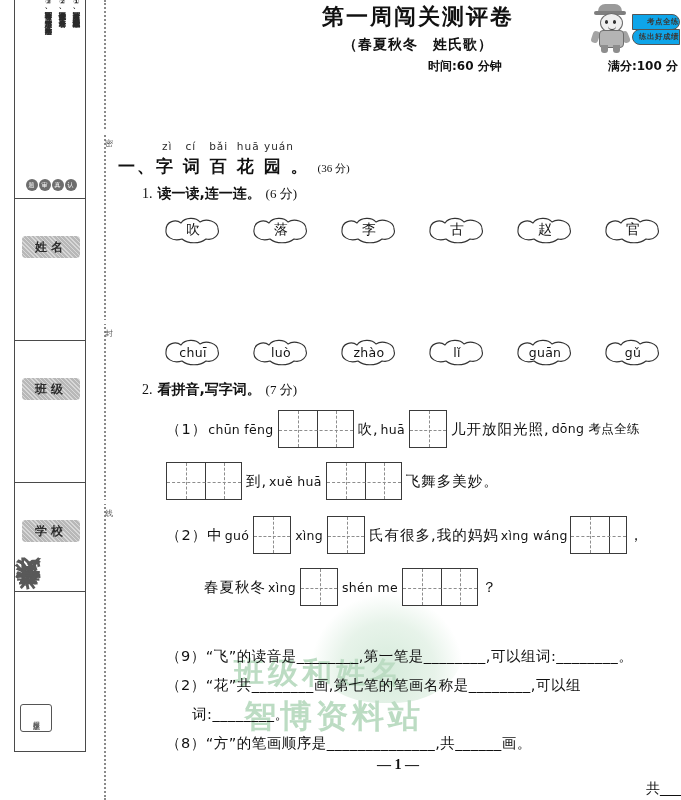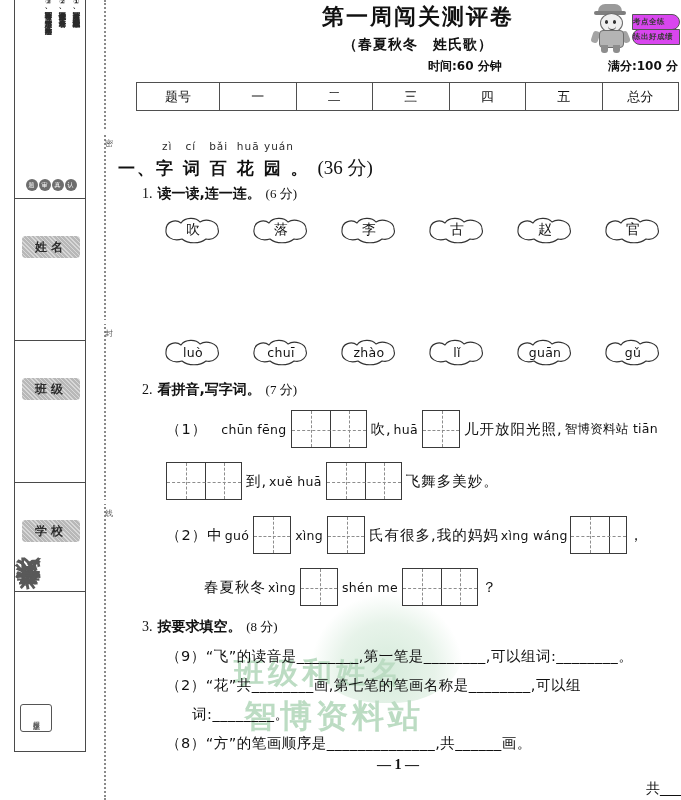--- a/index.html
+++ b/index.html
@@ -300,23 +300,23 @@
     position: absolute;
     left: 42px; top: 12px;
     width: 46px; height: 14px;
     border: 1.1px solid #555;
     border-radius: 0 10px 10px 0;
     font-family: "DejaVu Sans", sans-serif;
     font-size: 7.5px;
     font-weight: 700;
     color: #3a3a3a;
     line-height: 13px;
-    text-align: left;
+    text-align: right;
     letter-spacing: 0.5px;
-    background: #d946ef;
+    background: #0ea5e9;
   }
   #mascot .m-ribbon.two {
     top: 27px;
     border-radius: 10px 0 0 10px;
   }
 
   
   #timescore {
     position: absolute;
     left: 310px;
@@ -368,21 +368,21 @@
     top: 155px;
     font-family: "DejaVu Sans", sans-serif;
     font-size: 17px;
     font-weight: 700;
     color: #111;
     letter-spacing: 2px;
     white-space: nowrap;
   }
   #sec1-heading .pts {
     font-family: "Liberation Serif", serif;
-    font-size: 19px;
+    font-size: 11px;
     font-weight: 400;
     letter-spacing: 0;
   }
 
   .q-label {
     position: absolute;
     font-family: "DejaVu Sans", sans-serif;
     font-size: 14px;
     font-weight: 700;
     color: #111;
@@ -568,29 +568,20 @@
       <div class="m-ribbon two">练出好成绩</div>
     </div>
 
     <div id="timescore">
       <span>时间:60 分钟</span>
       <span>满分:100 分</span>
     </div>
 
     <table id="scoretable">
       <tbody>
-        <tr>
-          <td class="hcell">题号</td>
-          <td>一</td>
-          <td>二</td>
-          <td>三</td>
-          <td>四</td>
-          <td>五</td>
-          <td>总分</td>
-        </tr>
       </tbody>
     </table>
 
     <div id="sec1-pinyin">zì   cí   bǎi  huā yuán</div>
     <div id="sec1-heading">
       <span>一、字 词 百 花  园 。</span>
       <span class="pts">(36 分)</span>
     </div>
 
     <div class="q-label" style="left:24px; top:185px;">
@@ -636,27 +627,27 @@
           </svg>
         <span>官</span>
       </div>
     </div>
 
     <div class="cloud-row" style="top:336px;">
       <div class="cloud pinyin">
         <svg viewBox="0 0 74 32" preserveAspectRatio="none">
             <path d="M10 16 C10 7, 20 5, 25 9 C29 3, 40 3, 44 8 C50 4, 62 7, 62 15 C64 20, 58 27, 50 25 C44 30, 32 30, 26 25 C16 28, 9 22, 10 16 Z" fill="none" stroke="#333" stroke-width="1.1"></path>
           </svg>
+        <span>chuī</span>
+      </div>
+      <div class="cloud pinyin">
+        <svg viewBox="0 0 74 32" preserveAspectRatio="none">
+            <path d="M10 16 C10 7, 20 5, 25 9 C29 3, 40 3, 44 8 C50 4, 62 7, 62 15 C64 20, 58 27, 50 25 C44 30, 32 30, 26 25 C16 28, 9 22, 10 16 Z" fill="none" stroke="#333" stroke-width="1.1"></path>
+          </svg>
         <span>luò</span>
-      </div>
-      <div class="cloud pinyin">
-        <svg viewBox="0 0 74 32" preserveAspectRatio="none">
-            <path d="M10 16 C10 7, 20 5, 25 9 C29 3, 40 3, 44 8 C50 4, 62 7, 62 15 C64 20, 58 27, 50 25 C44 30, 32 30, 26 25 C16 28, 9 22, 10 16 Z" fill="none" stroke="#333" stroke-width="1.1"></path>
-          </svg>
-        <span>chuī</span>
       </div>
       <div class="cloud pinyin">
         <svg viewBox="0 0 74 32" preserveAspectRatio="none">
             <path d="M10 16 C10 7, 20 5, 25 9 C29 3, 40 3, 44 8 C50 4, 62 7, 62 15 C64 20, 58 27, 50 25 C44 30, 32 30, 26 25 C16 28, 9 22, 10 16 Z" fill="none" stroke="#333" stroke-width="1.1"></path>
           </svg>
         <span>zhào</span>
       </div>
       <div class="cloud pinyin">
         <svg viewBox="0 0 74 32" preserveAspectRatio="none">
             <path d="M10 16 C10 7, 20 5, 25 9 C29 3, 40 3, 44 8 C50 4, 62 7, 62 15 C64 20, 58 27, 50 25 C44 30, 32 30, 26 25 C16 28, 9 22, 10 16 Z" fill="none" stroke="#333" stroke-width="1.1"></path>
@@ -678,35 +669,35 @@
     </div>
 
     <div class="q-label" style="left:24px; top:381px;">
       <span class="num">2.</span>
       <span>看拼音,写字词。</span>
       <span class="pts">(7 分)</span>
     </div>
 
     <div class="txline" style="left:48px; top:410px; height:38px;">
       <span class="zh">（1）</span>
-      <span class="py" style="margin-left:14px;">chūn fēng</span>
+      <span class="py" style="margin-left:1px;">chūn fēng</span>
       <span class="tzg" style="width:76px;height:38px;margin:0 4px;">
         <i class="cellv" style="left:19px"></i>
           <i class="cellv solid" style="left:38px"></i>
           <i class="cellv" style="left:57px"></i>
           <i class="cellh" style="top:19px"></i>
       </span>
       <span class="zh">吹,</span>
       <span class="py" style="margin-left:2px;">huā</span>
       <span class="tzg" style="width:38px;height:38px;margin:0 4px;">
         <i class="cellv" style="left:19px"></i>
           <i class="cellh" style="top:19px"></i>
       </span>
       <span class="zh">儿开放阳光照,</span>
-      <span class="py" style="margin-left:2px;">智博资料站 tiān</span>
+      <span class="py" style="margin-left:2px;">dōng 考点全练</span>
     </div>
 
     <div class="txline" style="left:48px; top:462px; height:38px;">
       <span class="tzg" style="width:76px;height:38px;margin-right:4px;">
         <i class="cellv" style="left:19px"></i>
           <i class="cellv solid" style="left:38px"></i>
           <i class="cellv" style="left:57px"></i>
           <i class="cellh" style="top:19px"></i>
       </span>
       <span class="zh">到,</span>
@@ -753,25 +744,20 @@
       <span class="py">shén me</span>
       <span class="tzg" style="width:76px;height:38px;margin:0 4px;">
         <i class="cellv" style="left:19px"></i>
           <i class="cellv solid" style="left:38px"></i>
           <i class="cellv" style="left:57px"></i>
           <i class="cellh" style="top:19px"></i>
       </span>
       <span class="zh">？</span>
     </div>
 
-    <div class="q-label" style="left:24px; top:618px;">
-      <span class="num">3.</span>
-      <span>按要求填空。</span>
-      <span class="pts">(8 分)</span>
-    </div>
 
     <div class="q3line" style="left:48px; top:647px;">（9）“飞”的读音是________,第一笔是________,可以组词:________。</div>
     <div class="q3line" style="left:48px; top:676px;">（2）“花”共________画,第七笔的笔画名称是________,可以组</div>
     <div class="q3line" style="left:74px; top:705px;">词:________。</div>
     <div class="q3line" style="left:48px; top:734px;">（8）“方”的笔画顺序是______________,共______画。</div>
 
     <div id="pagenum">— 1 —</div>
     <div id="footer-right">共___</div>
   </div>
 </div>

